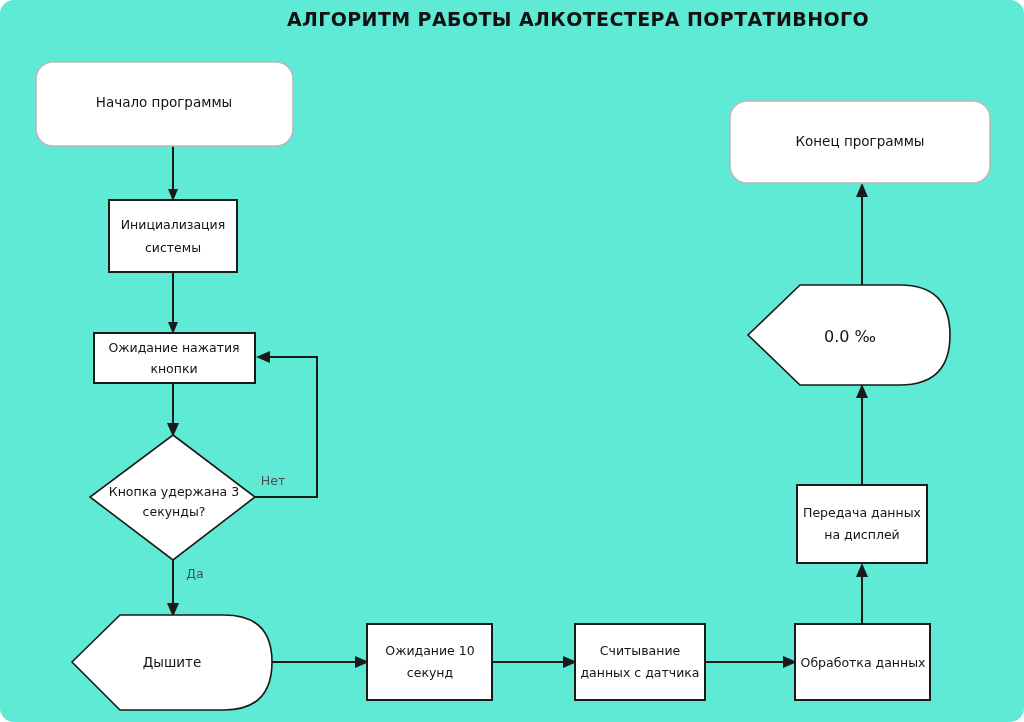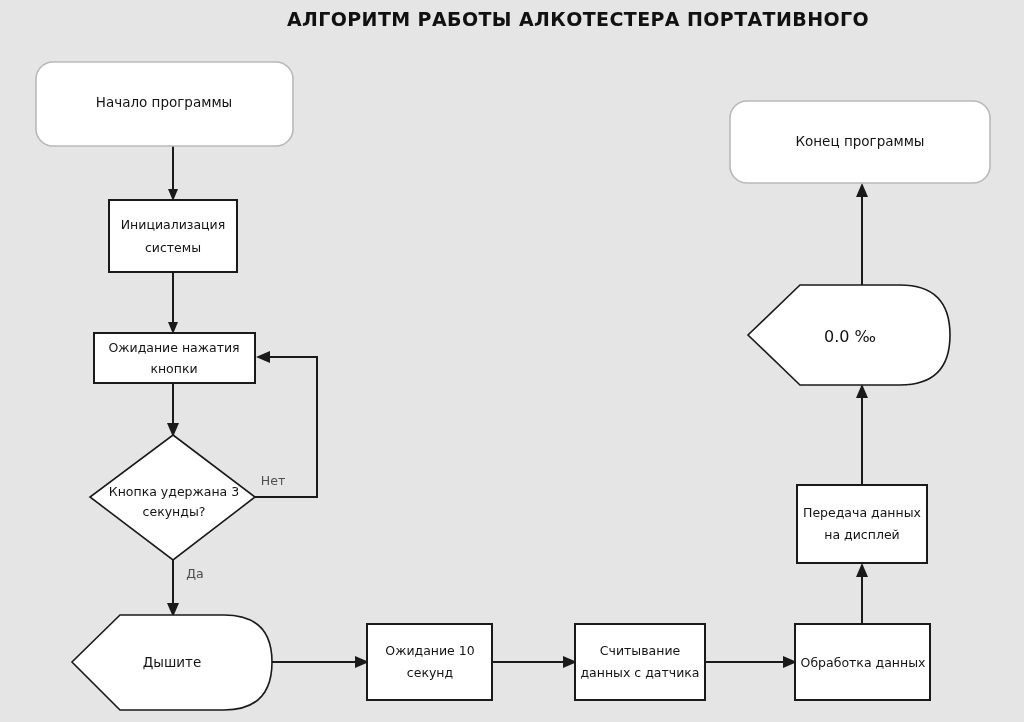--- a/index.html
+++ b/index.html
@@ -11,21 +11,22 @@
   body {
     width: 1024px;
     height: 722px;
     overflow: hidden;
     font-family: "DejaVu Sans", sans-serif;
   }
   #flow-root {
     position: relative;
     width: 1024px;
     height: 722px;
-    background: #e5e5e5;
+    background: #5eead4;
+    border-radius: 14px;
   }
   svg#flow-svg {
     position: absolute;
     top: 0;
     left: 0;
     width: 1024px;
     height: 722px;
     display: block;
   }
   .chart-title {

